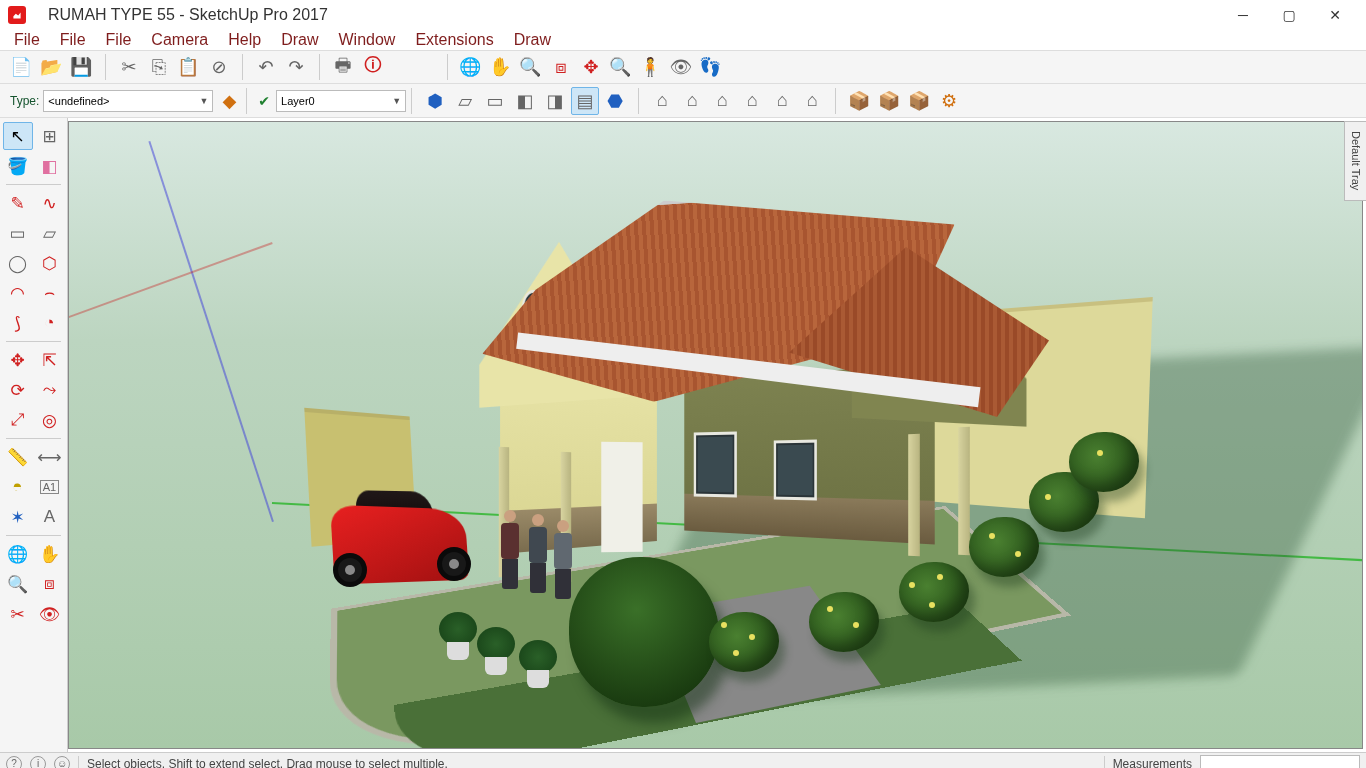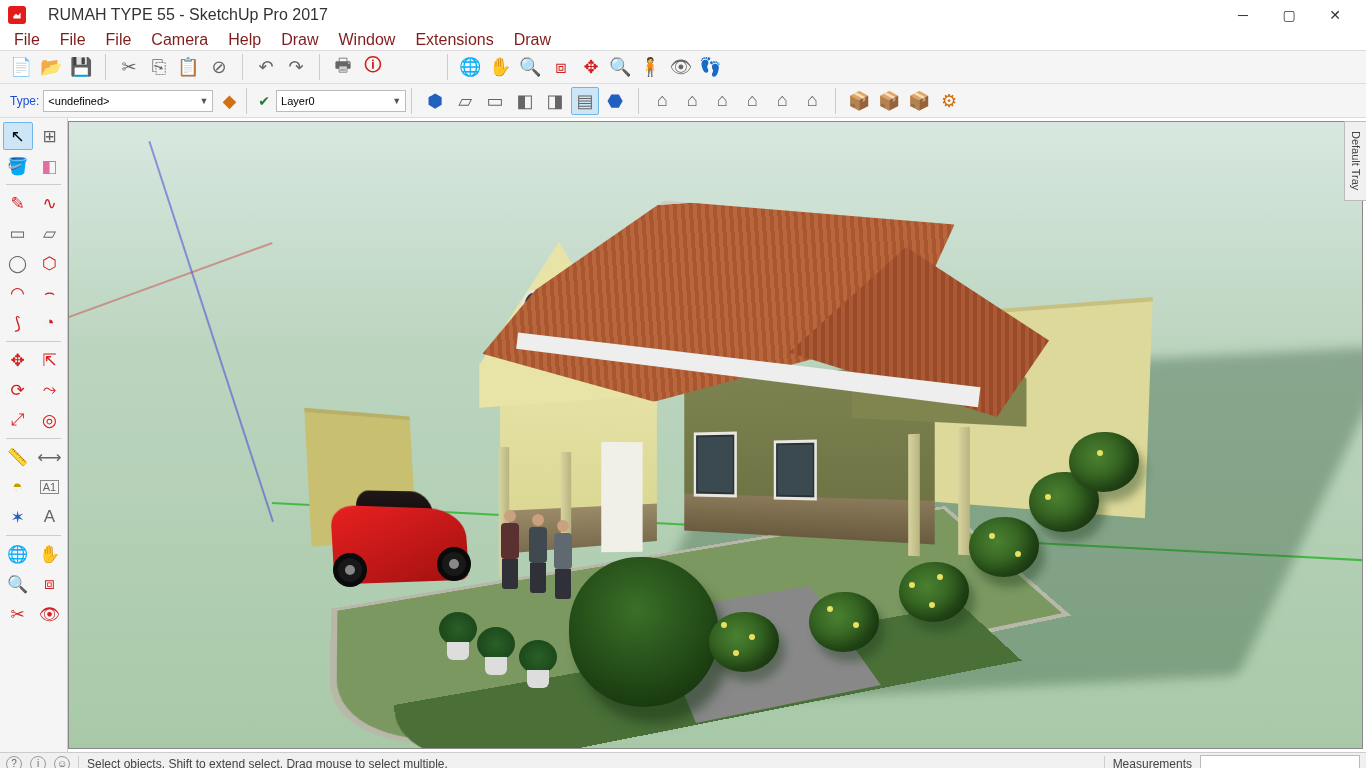--- a/index.html
+++ b/index.html
@@ -19,21 +19,21 @@
 
 
 .tb-row { height: 34px; display: flex; align-items: center; background: #f5f5f5; border-top: 1px solid #ddd; border-bottom: 1px solid #ddd; padding: 0 4px; gap: 1px; }
 .tb-row + .tb-row { border-top: none; }
 .tb-group { display: flex; align-items: center; gap: 2px; padding: 0 4px; }
 .tb-sep { width: 1px; height: 26px; background: #ccc; margin: 0 4px; }
 .tb-btn { width: 28px; height: 28px; display: flex; align-items: center; justify-content: center; border: 1px solid transparent; border-radius: 2px; cursor: pointer; font-size: 18px; }
 .tb-btn.sel { background: #cde6f7; border-color: #6fb5e8; }
 
 .type-combo { display: flex; align-items: center; gap: 4px; font-size: 12px; padding-left: 6px; }
-.type-combo label { color: #1d4ed8; }
+.type-combo label { color: #14532d; }
 .type-combo .combo { width: 170px; height: 22px; border: 1px solid #bbb; background: #fff; display: flex; align-items: center; justify-content: space-between; padding: 0 4px; font-size: 11px; }
 .layer-combo { display:flex; align-items:center; }
 .layer-combo .combo { width: 130px; height: 22px; border: 1px solid #bbb; background: #fff; display: flex; align-items: center; justify-content: space-between; padding: 0 4px; font-size: 11px; margin-left:6px;}
 .combo .chev { font-size: 9px; color: #555; }
 
 
 .main { display: flex; height: 634px; }
 .tool-palette { width: 68px; background: #f5f5f5; border-right: 1px solid #ccc; padding: 4px 2px; display: flex; flex-direction: column; gap: 2px; overflow: hidden;}
 .tool-row { display: flex; gap: 2px; justify-content: center; }
 .pal-btn { width: 30px; height: 28px; display: flex; align-items: center; justify-content: center; border: 1px solid transparent; border-radius: 2px; font-size: 17px; cursor: pointer; }

